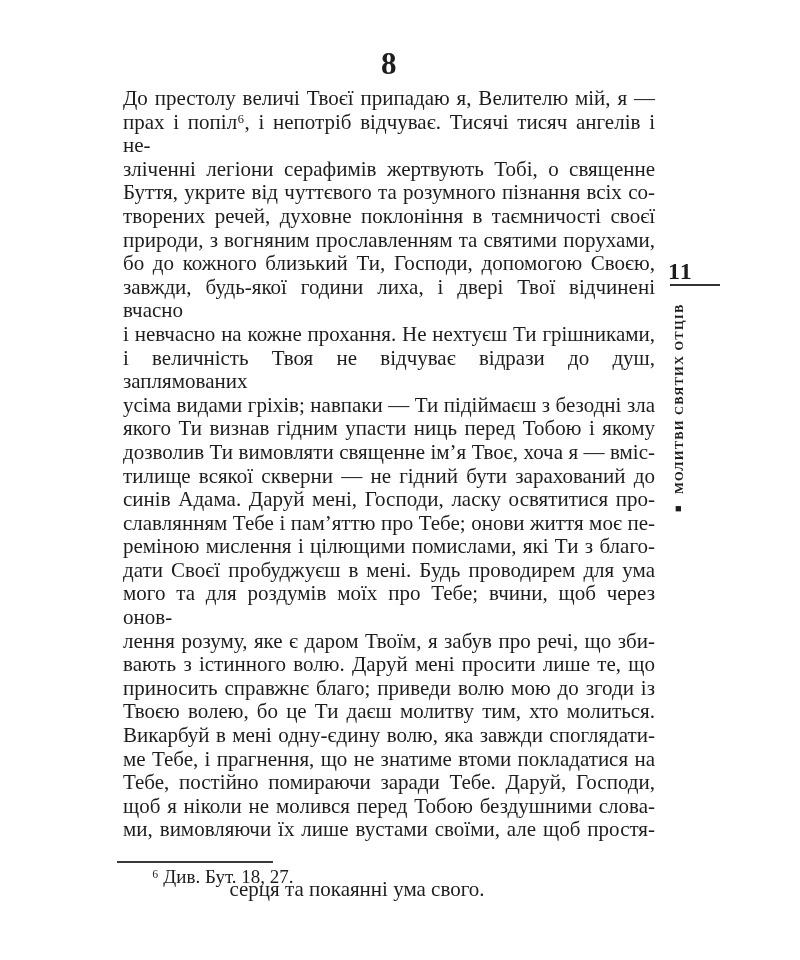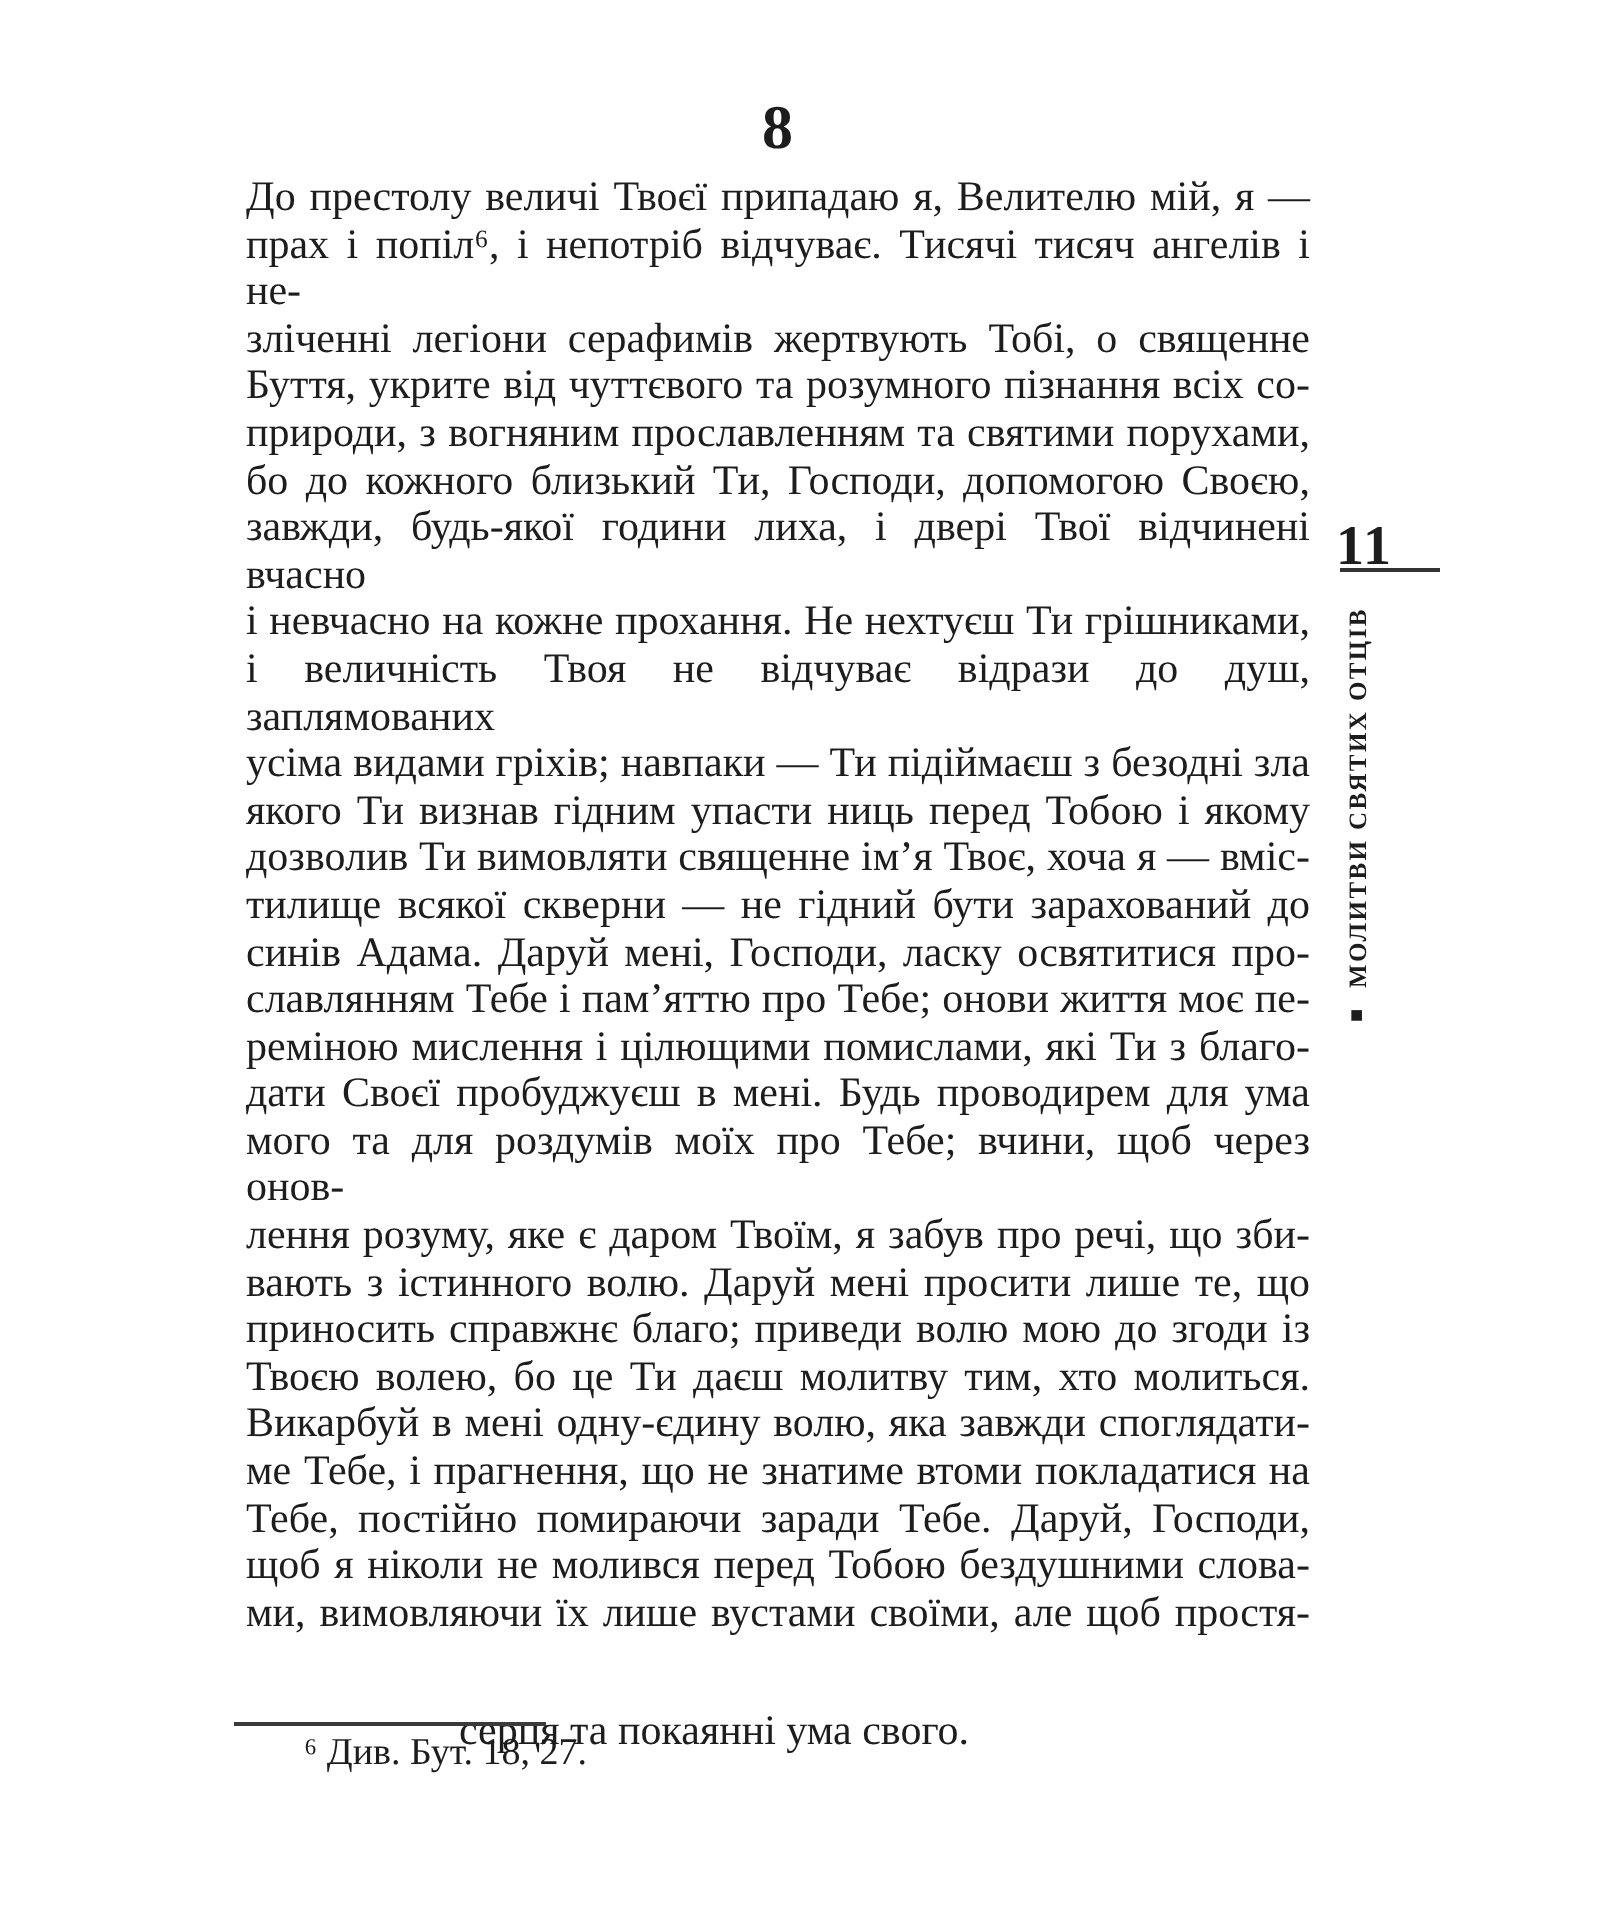--- a/index.html
+++ b/index.html
@@ -58,22 +58,22 @@
     width: 532px;
     font-size: 19px;
     line-height: 22px;
     text-indent: 34px;
   }
   .tab-number {
     position: absolute;
     left: 668px;
     top: 257px;
     width: 26px;
-    text-align: center;
-    font-size: 28px;
+    text-align: left;
+    font-size: 24px;
     font-weight: bold;
     line-height: 1.2;
     letter-spacing: 1px;
   }
   .tab-rule {
     position: absolute;
     left: 670px;
     top: 284px;
     width: 50px;
     height: 2px;
@@ -105,20 +105,21 @@
 
 <div class="page">
 
   <div class="folio">8</div>
 
   <div class="body-text">
       <div class="line">До престолу величі Твоєї припадаю я, Велителю мій, я —</div>
       <div class="line">прах і попіл⁶, і непотріб відчуває. Тисячі тисяч ангелів і не-</div>
       <div class="line">зліченні легіони серафимів жертвують Тобі, о священне</div>
       <div class="line">Буття, укрите від чуттєвого та розумного пізнання всіх со-</div>
+      <div class="line">творених речей, духовне поклоніння в таємничості своєї</div>
       <div class="line">природи, з вогняним прославленням та святими порухами,</div>
       <div class="line">бо до кожного близький Ти, Господи, допомогою Своєю,</div>
       <div class="line">завжди, будь-якої години лиха, і двері Твої відчинені вчасно</div>
       <div class="line">і невчасно на кожне прохання. Не нехтуєш Ти грішниками,</div>
       <div class="line">і величність Твоя не відчуває відрази до душ, заплямованих</div>
       <div class="line">усіма видами гріхів; навпаки — Ти підіймаєш з безодні зла</div>
       <div class="line">якого Ти визнав гідним упасти ниць перед Тобою і якому</div>
       <div class="line">дозволив Ти вимовляти священне ім’я Твоє, хоча я — вміс-</div>
       <div class="line">тилище всякої скверни — не гідний бути зарахований до</div>
       <div class="line">синів Адама. Даруй мені, Господи, ласку освятитися про-</div>

